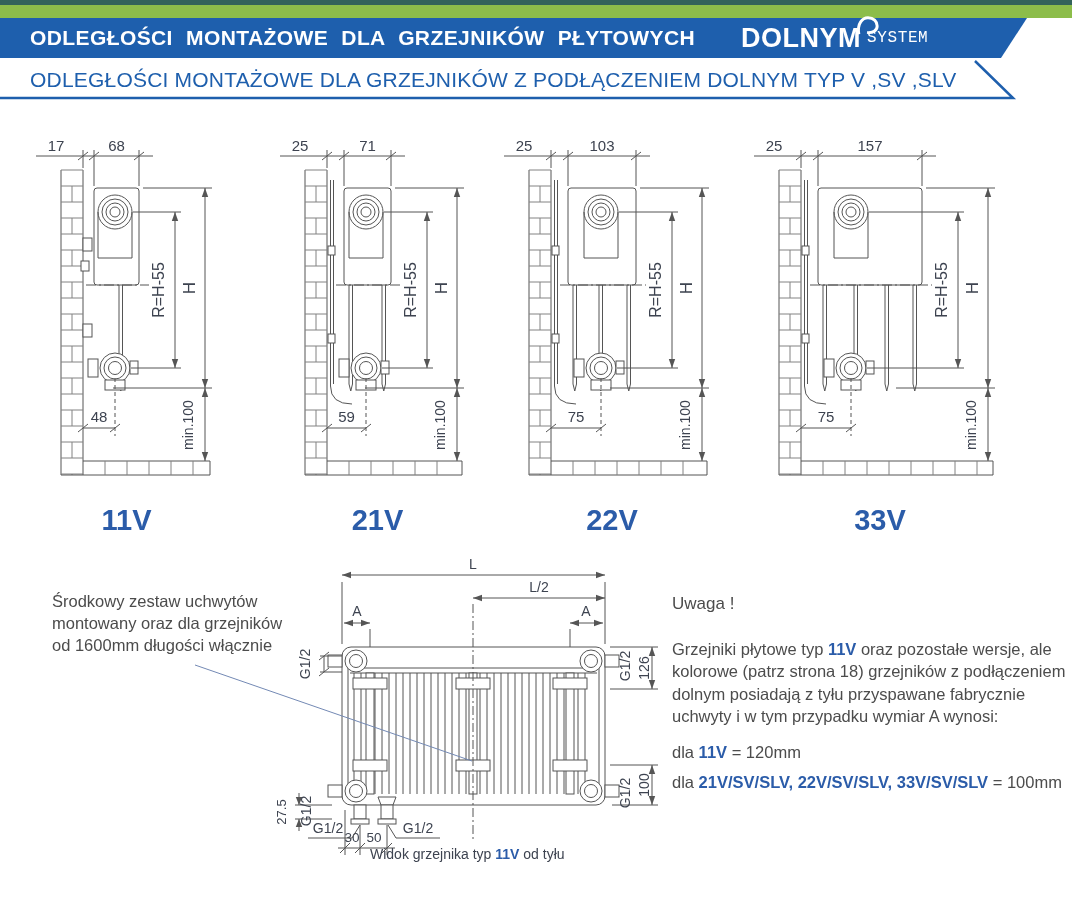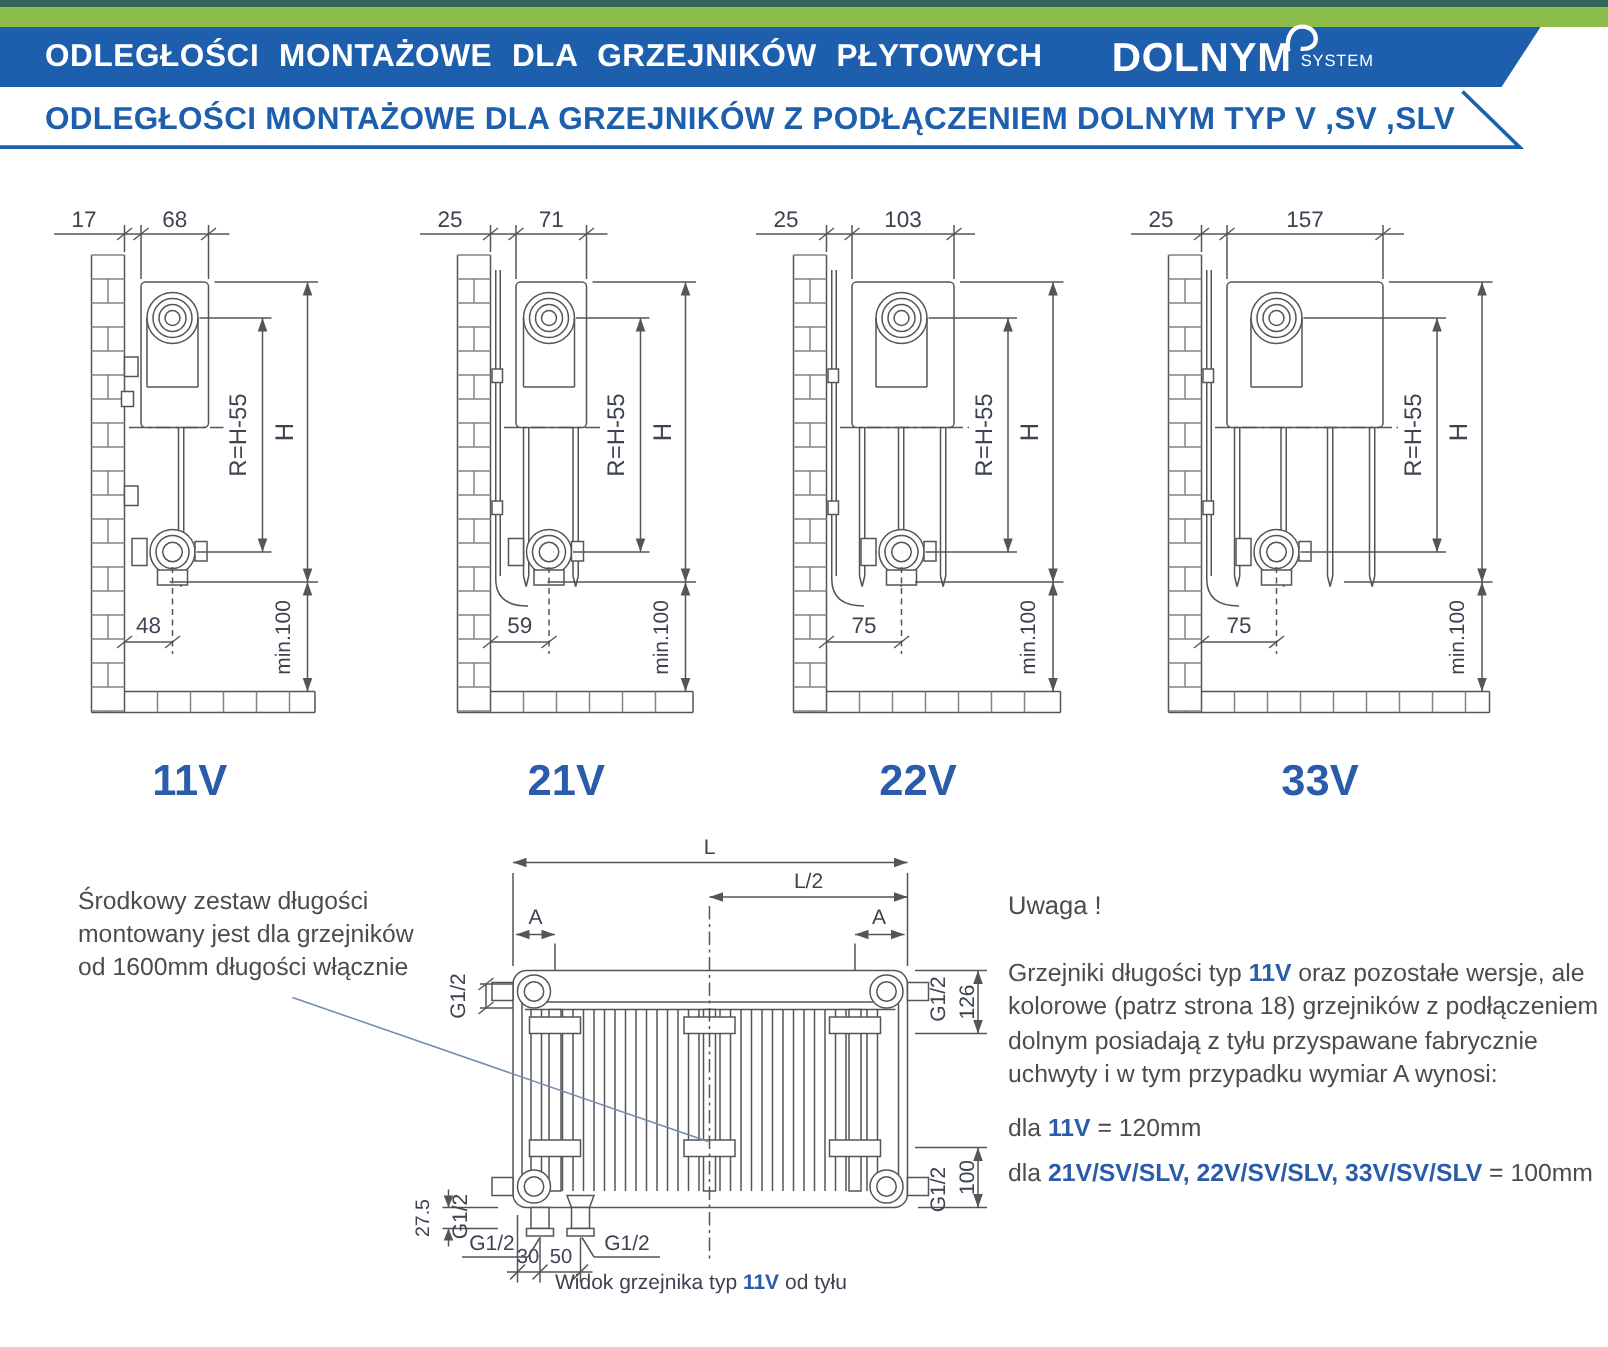--- a/index.html
+++ b/index.html
@@ -6,23 +6,23 @@
   .page{position:relative;width:1072px;height:898px;background:#fff;overflow:hidden;
         font-family:"Liberation Sans",sans-serif;}
   
   .hdr{position:absolute;left:0;top:0;width:939px;height:104px;}
   .hdr-bg{position:absolute;left:0;top:0;}
   .hdr-row1{position:absolute;left:30px;top:20px;height:36px;display:flex;align-items:center;
             color:#fff;font-size:21px;font-weight:700;letter-spacing:.4px;word-spacing:7px;white-space:nowrap;}
   .logo{display:flex;align-items:flex-end;margin-left:46px;position:relative;word-spacing:0;}
   .brand{font-size:27px;font-weight:800;letter-spacing:.5px;line-height:26px;}
   .hook{margin:-12px 0 14px -5px;}
-  .brand-sub{font-size:11px;font-weight:400;letter-spacing:.6px;margin-left:-13px;padding-bottom:4px;}
+  .brand-sub{font-size:16px;font-weight:400;letter-spacing:.6px;margin-left:-13px;padding-bottom:4px;font-family:Liberation Mono, monospace;}
   .hdr-row2{position:absolute;left:30px;top:63px;height:33px;display:flex;align-items:center;
-            color:#1e5fad;font-size:21px;font-weight:700;letter-spacing:.2px;white-space:nowrap;}
+            color:#1e5fad;font-size:21px;font-weight:400;letter-spacing:.2px;white-space:nowrap;}
   
   svg text{font-family:"Liberation Sans",sans-serif;}
   
   .rear{position:absolute;left:180px;top:552px;}
   .rear line,.rear path,.rear rect,.rear circle,.rear polyline{stroke:#555;fill:none;stroke-width:1;}
   .rear .w{fill:#fff;}
   .rear .blue{stroke:#7389b4;}
   .rear polygon{fill:#555;stroke:none;}
   .rear text,.rear tspan{stroke:none;fill:#3d4350;font-size:14px;}
   .rear .cap{font-size:15.5px;fill:#4c4c4c;}
@@ -477,21 +477,21 @@
         <text x="232" y="297" fill="#3d4350" font-size="14" text-anchor="middle" transform="rotate(-90 232 297)">min.100</text>
         <line x1="107" y1="250" x2="107" y2="308" stroke="#555" stroke-width="1" stroke-dasharray="4 3"></line>
         <line x1="57" y1="300" x2="107" y2="300" stroke="#555" stroke-width="1"></line>
         <line x1="52" y1="304" x2="62" y2="296" stroke="#555" stroke-width="1"></line>
         <line x1="102" y1="304" x2="112" y2="296" stroke="#555" stroke-width="1"></line>
         <text x="82" y="294" fill="#3d4350" font-size="15" text-anchor="middle">75</text>
         <text x="136" y="402" fill="#2b5ca9" font-size="29" text-anchor="middle" font-weight="700">33V</text>
       </svg>
     </div>
 
-  <div class="note-left">Środkowy zestaw długości montowany jest dla grzejników od 1600mm długości włącznie</div>
+  <div class="note-left">Środkowy zestaw uchwytów montowany oraz dla grzejników od 1600mm długości włącznie</div>
 
   <svg class="rear" width="505" height="346" viewBox="0 0 505 346">
 
     <line x1="162" y1="30" x2="162" y2="92"></line>
     <line x1="425" y1="30" x2="425" y2="92"></line>
     <line x1="162" y1="23" x2="425" y2="23"></line>
     <polygon points="162,23 171,19.8 171,26.2"></polygon>
     <polygon points="425,23 416,19.8 416,26.2"></polygon>
     <text x="293" y="17" text-anchor="middle">L</text>
 
@@ -634,18 +634,18 @@
     <line x1="172" y1="286" x2="180" y2="273"></line>
     <text x="238" y="281" text-anchor="middle">G1/2</text>
     <line x1="216" y1="286" x2="260" y2="286"></line>
     <line x1="216" y1="286" x2="208" y2="273"></line>
 
     <text class="cap" x="190" y="307"><tspan>Widok grzejnika typ </tspan><tspan class="capb">11V</tspan><tspan> od tyłu</tspan></text>
   </svg>
 
   <div class="uwaga">
     <div class="uwaga-title">Uwaga !</div>
-    <p class="para"><span>Grzejniki długości typ </span><span class="bl">11V</span><span> oraz pozostałe wersje, ale kolorowe (patrz strona 18) grzejników z podłączeniem dolnym posiadają z tyłu przyspawane fabrycznie uchwyty i w tym przypadku wymiar A wynosi:</span></p>
+    <p class="para"><span>Grzejniki płytowe typ </span><span class="bl">11V</span><span> oraz pozostałe wersje, ale kolorowe (patrz strona 18) grzejników z podłączeniem dolnym posiadają z tyłu przyspawane fabrycznie uchwyty i w tym przypadku wymiar A wynosi:</span></p>
     <p class="dla"><span>dla </span><span class="bl">11V</span><span> = 120mm</span></p>
     <p class="dla"><span>dla </span><span class="bl">21V/SV/SLV, 22V/SV/SLV, 33V/SV/SLV</span><span> = 100mm</span></p>
   </div>
 
 </div>
 
 </body></html>

